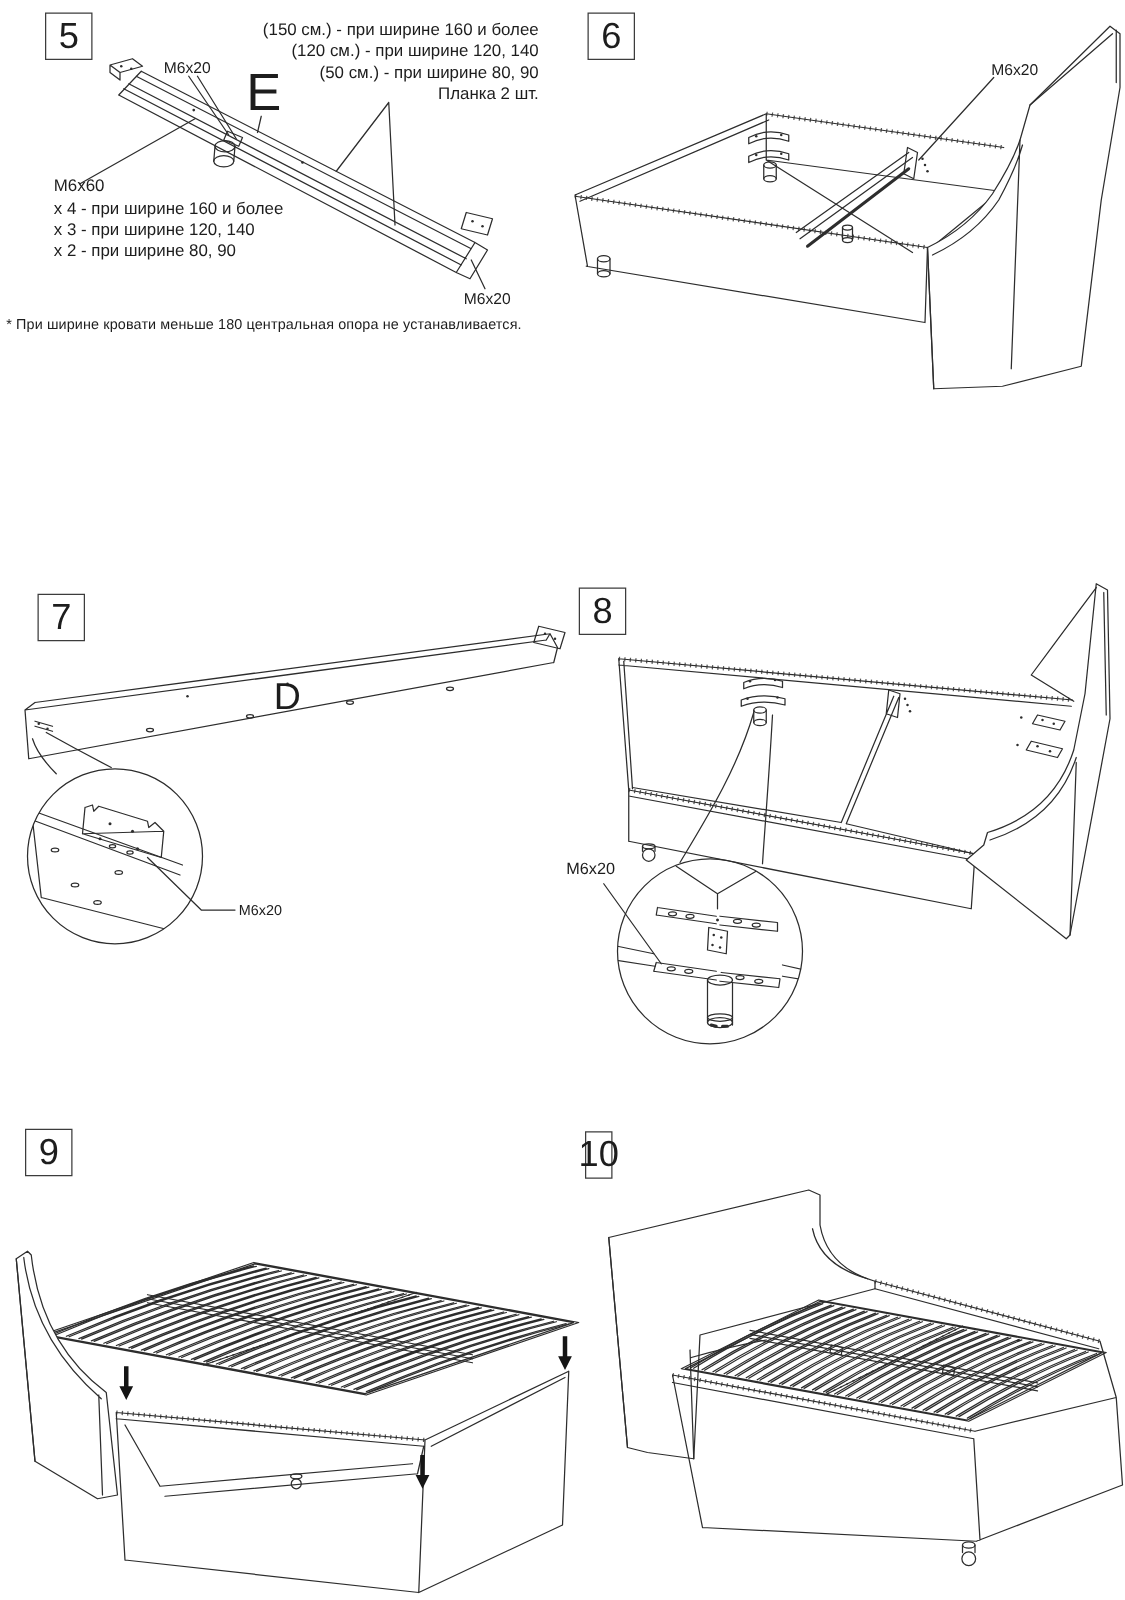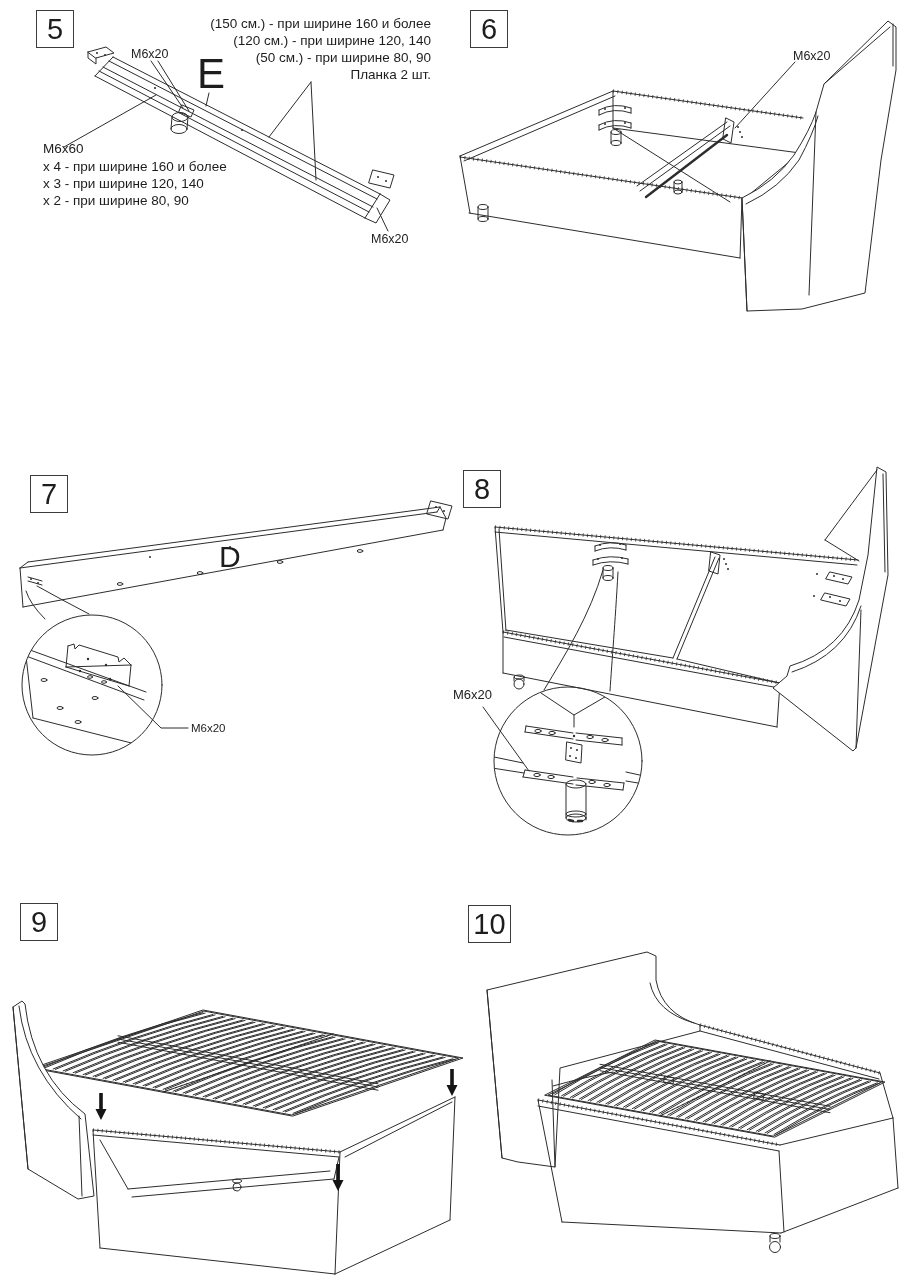--- a/index.html
+++ b/index.html
@@ -3,21 +3,21 @@
 <meta charset="utf-8">
 <style>
   *{margin:0;padding:0;box-sizing:border-box}
   html,body{background:#fff}
   body{font-family:"Liberation Sans",sans-serif;color:#1d1d1d}
   .sheet{position:relative;width:900px;height:1280px;background:#fff;overflow:hidden}
   .fig{position:absolute}
   .fig svg{display:block}
   .step-box{position:absolute;width:38px;height:38px;border:1.5px solid #3c3c3c;background:#fff;
             display:flex;align-items:center;justify-content:center;font-size:29px;color:#1d1d1d;z-index:5}
-  .step-box.wide{width:43px}
+  .step-box.wide{width:22px}
   .footnote{position:absolute;left:5px;top:254px;font-size:11.5px;letter-spacing:.1px;color:#1d1d1d;z-index:4}
   svg text{font-family:"Liberation Sans",sans-serif;fill:#1d1d1d}
   .t125{font-size:12.5px}
   .t135{font-size:13.5px}
   .t115{font-size:11.5px}
   .t13{font-size:13px}
   .big{font-size:42px}
   .mid{font-size:30px}
   .end{text-anchor:end}
   .s{stroke:#2d2d2d;fill:none;stroke-width:1;stroke-linecap:round;stroke-linejoin:round}
@@ -44,20 +44,21 @@
   <div class="step-box" style="left:463px;top:470px">
       <span>8</span>
     </div>
   <div class="step-box" style="left:20px;top:903px">
       <span>9</span>
     </div>
   <div class="step-box wide" style="left:468px;top:905px">
       <span>10</span>
     </div>
 
+  <div class="footnote">* При ширине кровати меньше 180 центральная опора не устанавливается.</div>
 
   <div class="fig" style="left:0;top:0;width:445px;height:250px">
     <svg width="445" height="250" viewBox="0 0 445 250">
       <g>
         <path class="s" d="M113,57 L380,194 M109,61 L377,199 M103,67 L373,207 M99,71 L369,212 M95,76 L365,218 M95,76 L113,57 M365,218 L380,194 M380,194 L390,200 L376,223 L365,218"></path>
         <path class="s" d="M88,52 L106,47 L114,53 L96,58 Z M88,52 L88,58 L96,64 L96,58"></path>
         <circle class="dot" cx="97" cy="53" r="1"></circle>
           <circle class="dot" cx="105" cy="55" r="1"></circle>
         <path class="s" d="M373,170 L394,175 L390,188 L369,183 Z"></path>
         <circle class="dot" cx="378" cy="177" r="1"></circle>

